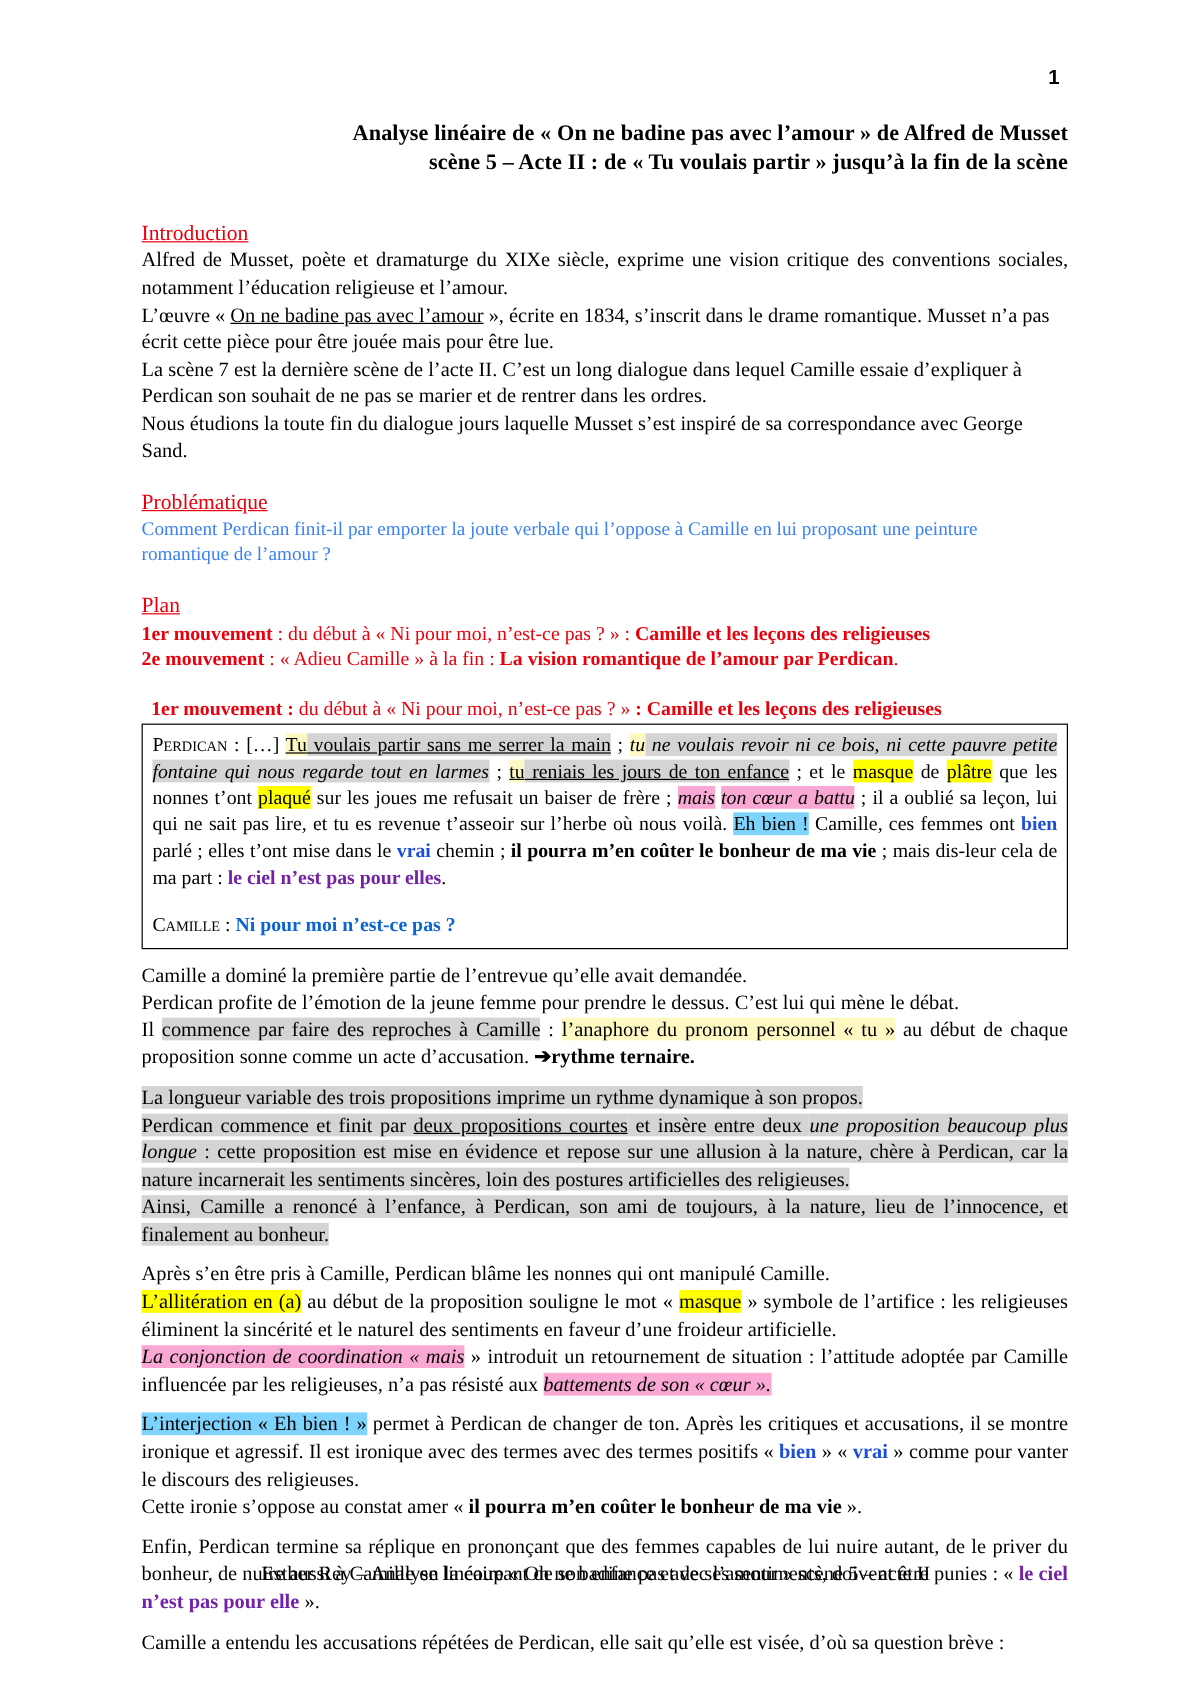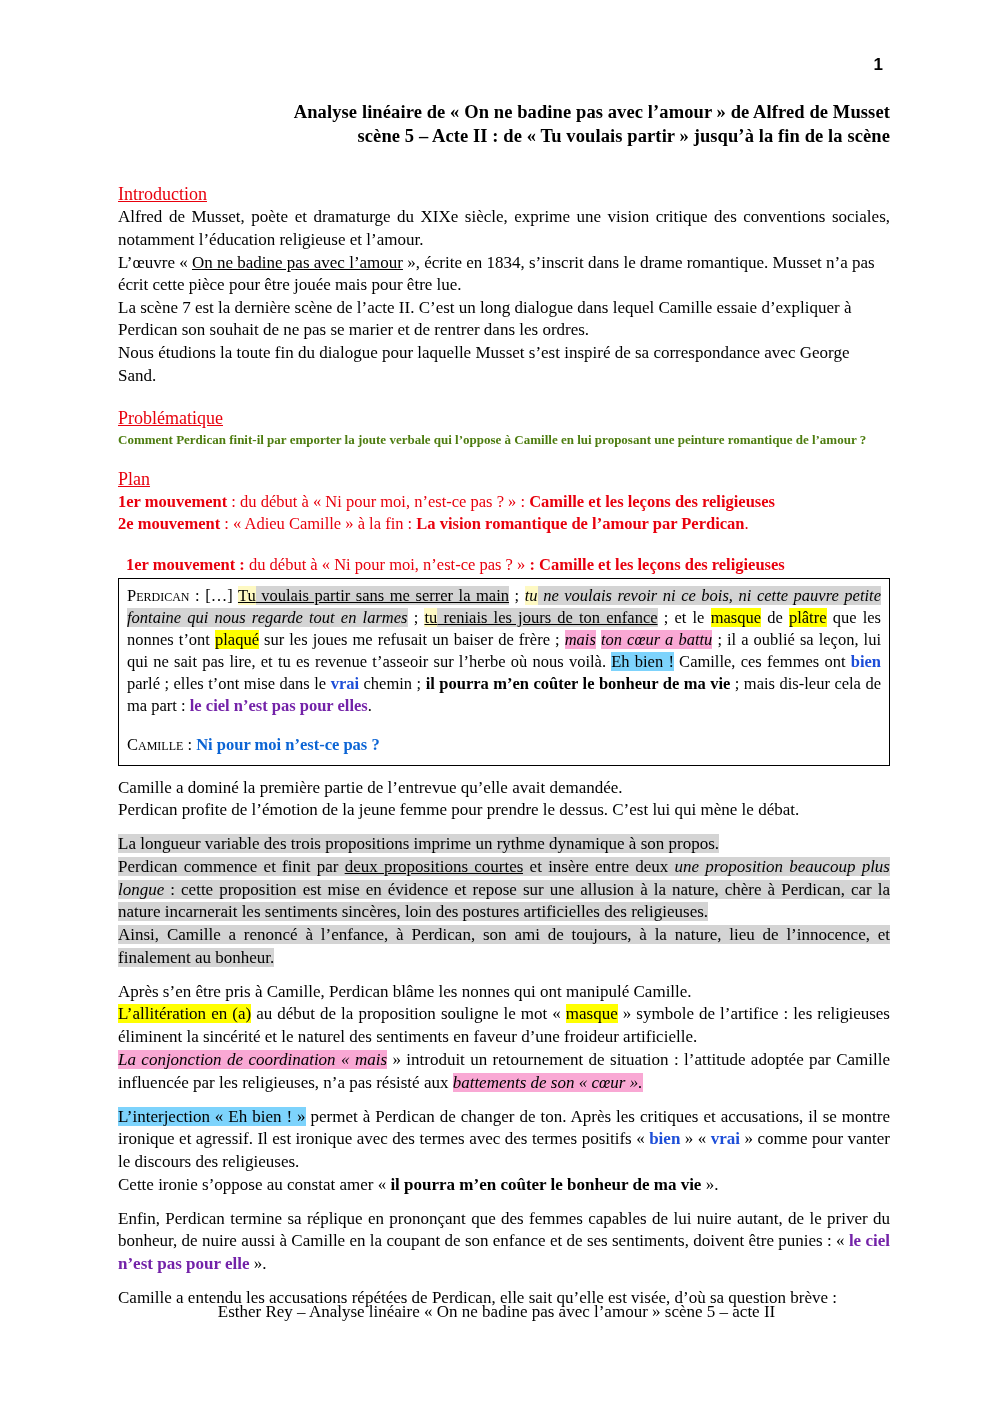--- a/index.html
+++ b/index.html
@@ -73,23 +73,23 @@
   .ital { font-style: italic; }
   .ul { text-decoration: underline; }
 
   .hl-grey  { background: #d4d4d4; }
   .hl-cyan  { background: #fef9c3; }
   .hl-yellow{ background: #ffff00; }
   .hl-green { background: #f9a8d4; font-style: italic; }
   .hl-mag   { background: #7dd3fc; }
 
   .problematique {
-    color: #4d7c0f;
-    font-weight: bold;
-    font-size: 13px;
+    color: #3b82f6;
+    font-weight: normal;
+    font-size: 16px;
     line-height: 1.33;
     margin: 0;
   }
   .plan-line {
     font-size: 16.5px;
     color: #e8000d;
     line-height: 1.3;
     margin: 0;
   }
   .plan-line .lead { font-weight: bold; }
@@ -147,21 +147,21 @@
     <div class="doc-title">
       <span>Analyse linéaire de « On ne badine pas avec l’amour » de Alfred de Musset</span>
       <span class="line2">scène 5 – Acte II : de « Tu voulais partir » jusqu’à la fin de la scène</span>
     </div>
 
     <h2 class="section-head">Introduction</h2>
     <div class="para-block">
       <p class="just">Alfred de Musset, poète et dramaturge du XIXe siècle, exprime une vision critique des conventions sociales, notamment l’éducation religieuse et l’amour.</p>
       <p><span>L’œuvre « </span><span class="ul">On ne badine pas avec l’amour</span><span> », écrite en 1834, s’inscrit dans le drame romantique. Musset n’a pas écrit cette pièce pour être jouée mais pour être lue.</span></p>
       <p>La scène 7 est la dernière scène de l’acte II. C’est un long dialogue dans lequel Camille essaie d’expliquer à Perdican son souhait de ne pas se marier et de rentrer dans les ordres.</p>
-      <p>Nous étudions la toute fin du dialogue pour laquelle Musset s’est inspiré de sa correspondance avec George Sand.</p>
+      <p>Nous étudions la toute fin du dialogue jours laquelle Musset s’est inspiré de sa correspondance avec George Sand.</p>
     </div>
 
     <div class="gap-md"></div>
 
     <h2 class="section-head">Problématique</h2>
     <p class="problematique">Comment Perdican finit-il par emporter la joute verbale qui l’oppose à Camille en lui proposant une peinture romantique de l’amour ?</p>
 
     <div class="gap-md"></div>
 
     <h2 class="section-head">Plan</h2>
@@ -178,20 +178,21 @@
       <p><span class="smallcaps">Camille</span><span> : </span><span class="blue-bold">Ni pour moi n’est-ce pas ?</span></p>
     </div>
 
     <div class="gap-sm"></div>
 
     <div class="analysis">
 
       <div class="para-block">
         <p>Camille a dominé la première partie de l’entrevue qu’elle avait demandée.</p>
         <p>Perdican profite de l’émotion de la jeune femme pour prendre le dessus. C’est lui qui mène le débat.</p>
+        <p class="just"><span>Il </span><span class="hl-grey">commence par faire des reproches à Camille</span><span> : </span><span class="hl-cyan">l’anaphore du pronom personnel « tu »</span><span> au début de chaque proposition sonne comme un acte d’accusation. </span><span class="arrow-bold">➔rythme ternaire.</span></p>
       </div>
 
       <div class="gap-sm"></div>
 
       <div class="para-block">
         <p><span class="hl-grey">La longueur variable des trois propositions imprime un rythme dynamique à son propos.</span></p>
         <p class="just"><span class="hl-grey">Perdican commence et finit par </span><span class="hl-grey ul">deux propositions courtes</span><span class="hl-grey"> et insère entre deux </span><span class="hl-grey ital">une proposition beaucoup plus longue</span><span class="hl-grey"> : cette proposition est mise en évidence et repose sur une allusion à la nature, chère à Perdican, car la nature incarnerait les sentiments sincères, loin des postures artificielles des religieuses.</span></p>
         <p class="just"><span class="hl-grey">Ainsi, Camille a renoncé à l’enfance, à Perdican, son ami de toujours, à la nature, lieu de l’innocence, et finalement au bonheur.</span></p>
       </div>
 

